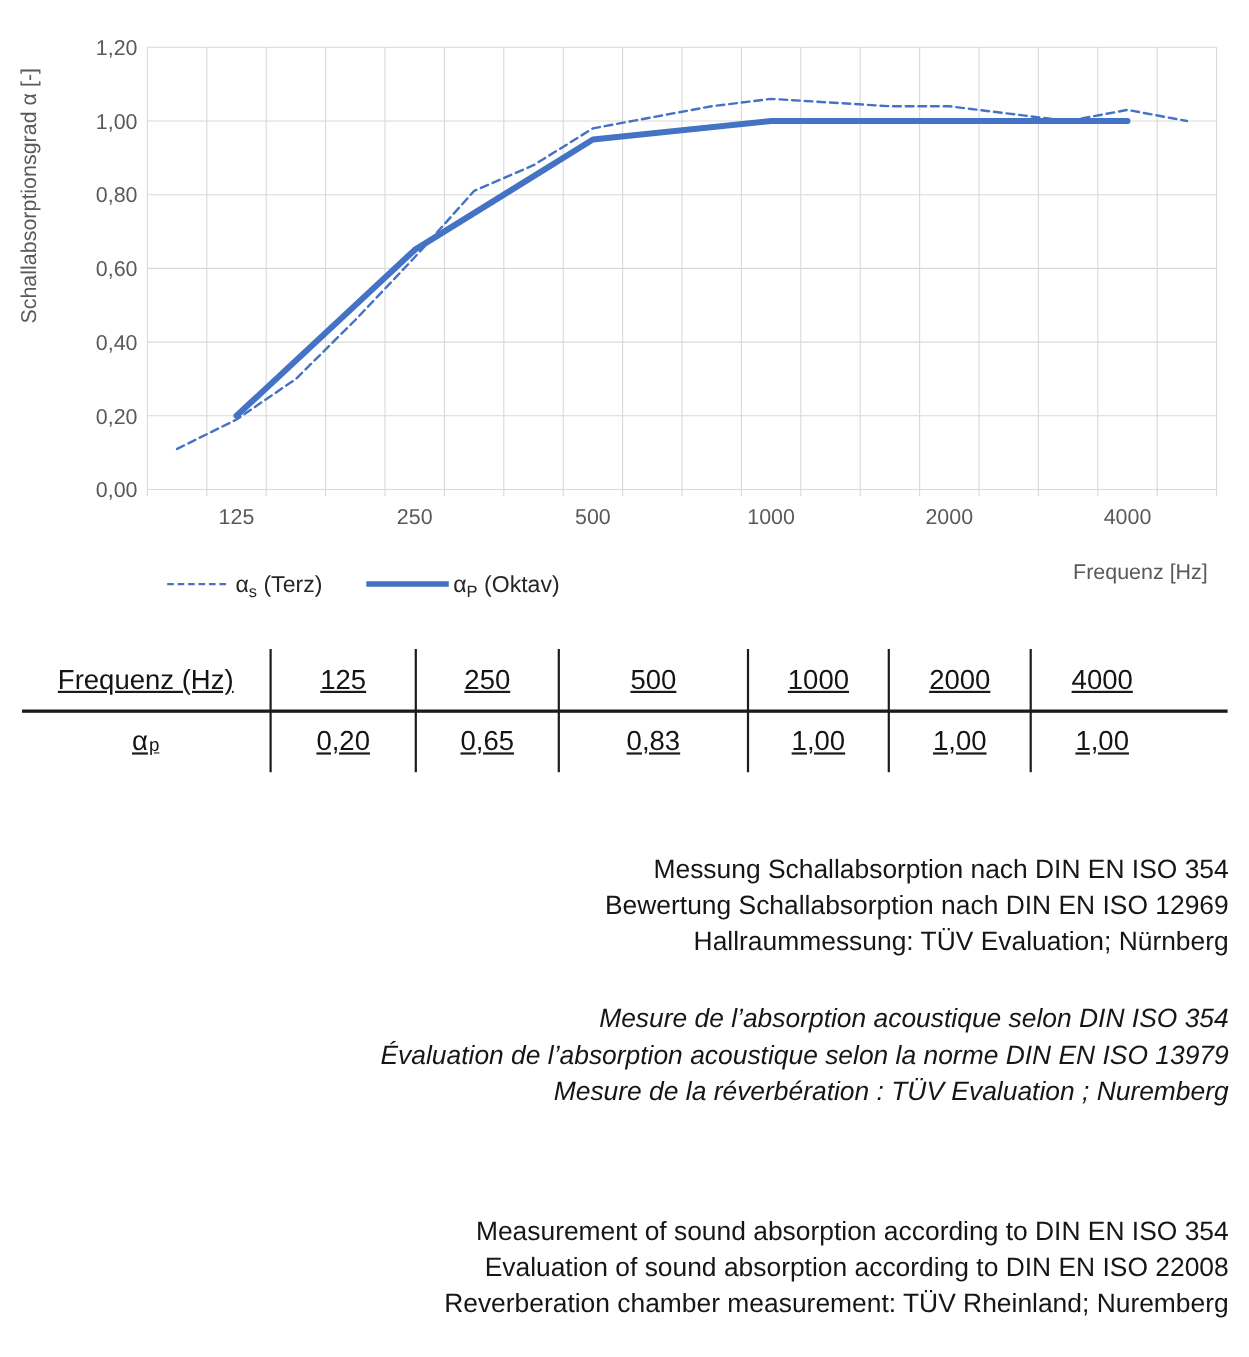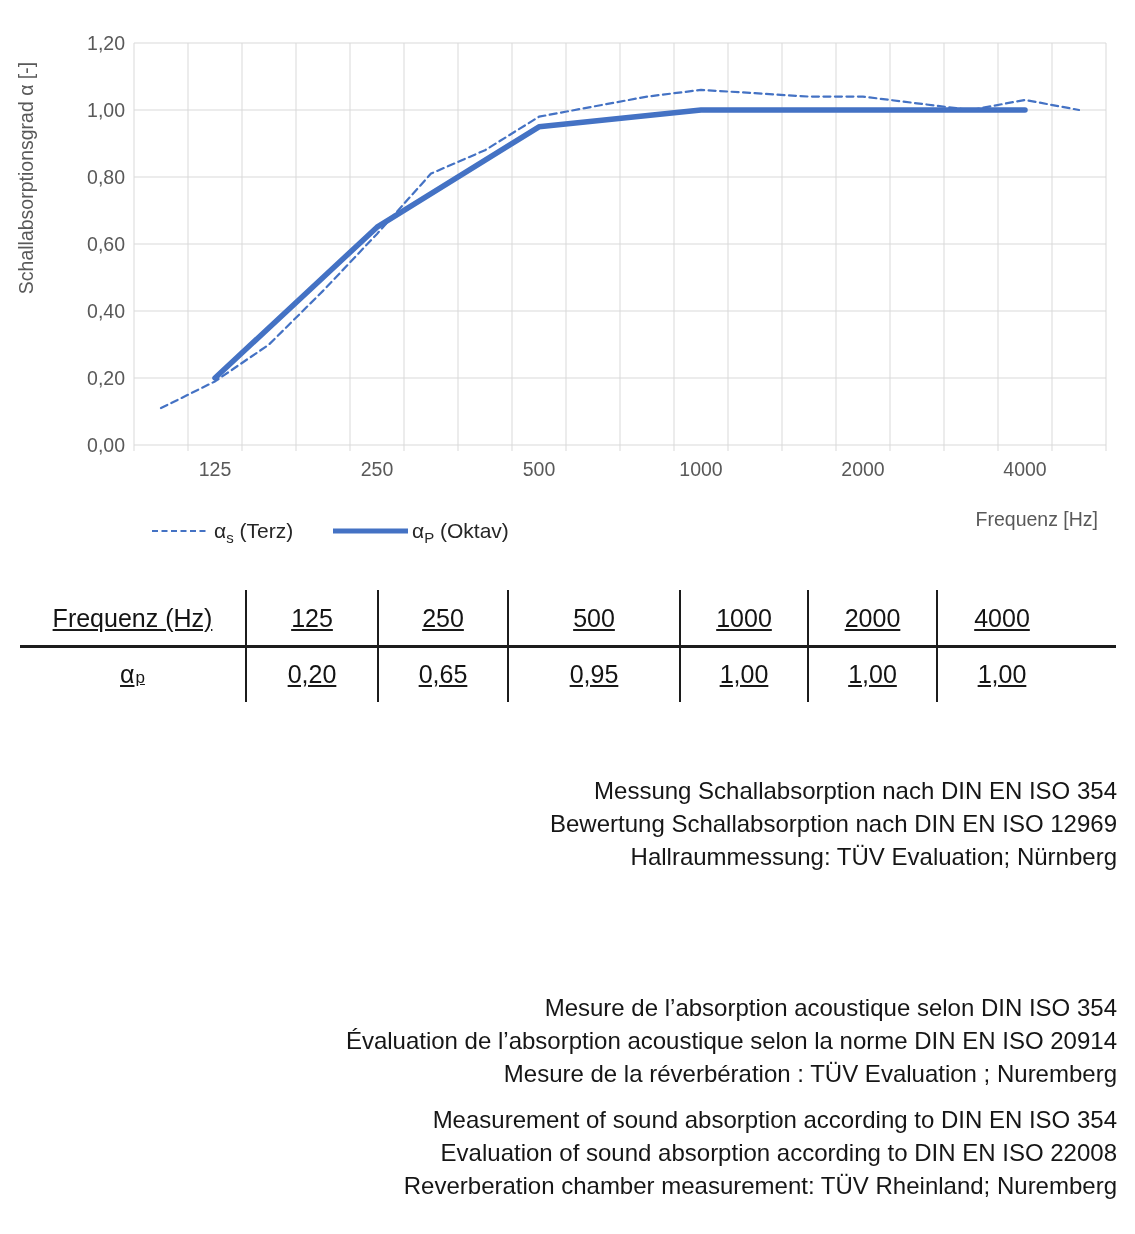--- a/index.html
+++ b/index.html
@@ -30,21 +30,21 @@
     position:absolute;top:645px;left:20px;width:1096px;height:3px;
     background:#1c1c1c;
   }
 
   
   .notes{
     position:absolute;right:18px;text-align:right;
     font-size:24px;line-height:33px;color:#161616;
   }
   #notes-german{top:774px;}
-  #notes-french{top:991px;}
+  #notes-french{top:910px;font-style:italic;}
   #notes-english{top:1103px;margin-left:16px;}
 </style>
 </head>
 <body>
 
 <svg id="chart" width="1135" height="565" viewBox="0 0 1135 565" xmlns="http://www.w3.org/2000/svg">
     <line x1="134" x2="1106" y1="445" y2="445" stroke="#D9D9D9" stroke-width="1"></line>
     <text x="125" y="452" text-anchor="end" class="axis">0,00</text>
     <line x1="134" x2="1106" y1="378" y2="378" stroke="#D9D9D9" stroke-width="1"></line>
     <text x="125" y="385" text-anchor="end" class="axis">0,20</text>
@@ -116,34 +116,34 @@
   <div class="cell">Frequenz (Hz)</div>
 <div class="cell vb">125</div>
     <div class="cell vb">250</div>
     <div class="cell vb">500</div>
     <div class="cell vb">1000</div>
     <div class="cell vb">2000</div>
     <div class="cell vb">4000</div>
     <div class="cell">α<sub>p</sub></div>
     <div class="cell vb">0,20</div>
     <div class="cell vb">0,65</div>
-    <div class="cell vb">0,95</div>
+    <div class="cell vb">0,83</div>
     <div class="cell vb">1,00</div>
     <div class="cell vb">1,00</div>
     <div class="cell vb">1,00</div>
   </div>
 <div id="table-rule"></div>
 
 <div class="notes" id="notes-german">
     <div>Messung Schallabsorption nach DIN EN ISO 354</div>
     <div>Bewertung Schallabsorption nach DIN EN ISO 12969</div>
     <div>Hallraummessung: TÜV Evaluation; Nürnberg</div>
   </div>
 <div class="notes" id="notes-french">
     <div>Mesure de l’absorption acoustique selon DIN ISO 354</div>
-    <div>Évaluation de l’absorption acoustique selon la norme DIN EN ISO 20914</div>
+    <div>Évaluation de l’absorption acoustique selon la norme DIN EN ISO 13979</div>
     <div>Mesure de la réverbération : TÜV Evaluation ; Nuremberg</div>
   </div>
 <div class="notes" id="notes-english">
     <div>Measurement of sound absorption according to DIN EN ISO 354</div>
     <div>Evaluation of sound absorption according to DIN EN ISO 22008</div>
     <div>Reverberation chamber measurement: TÜV Rheinland; Nuremberg</div>
   </div>
 
 </body></html>

